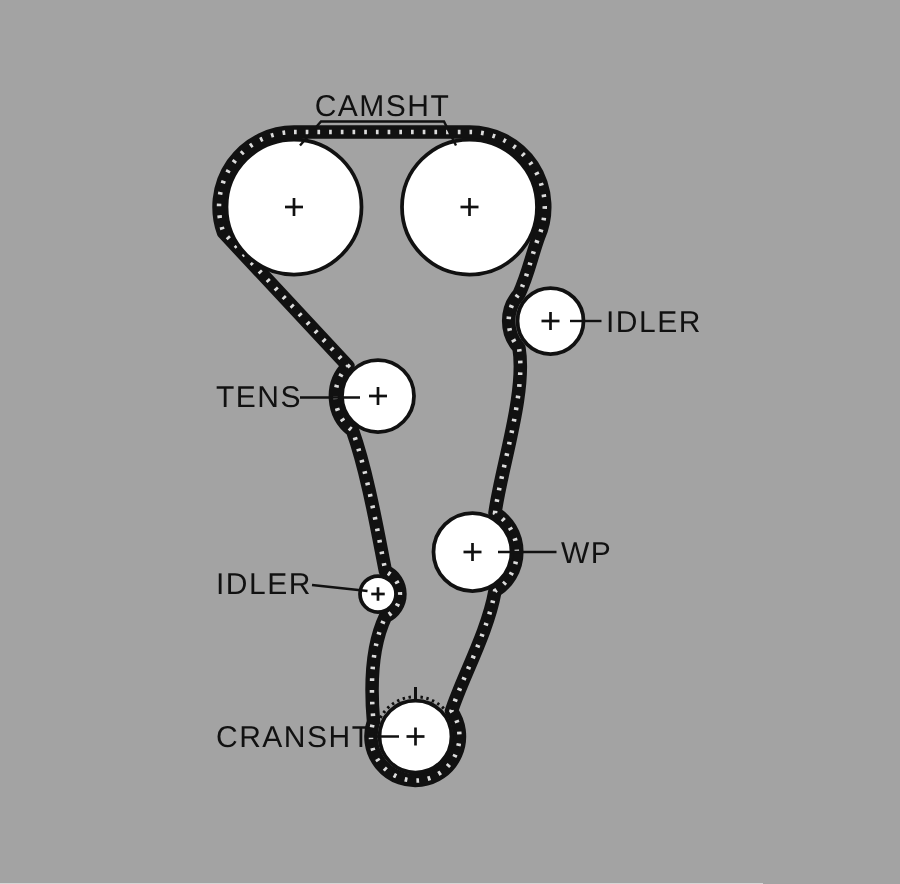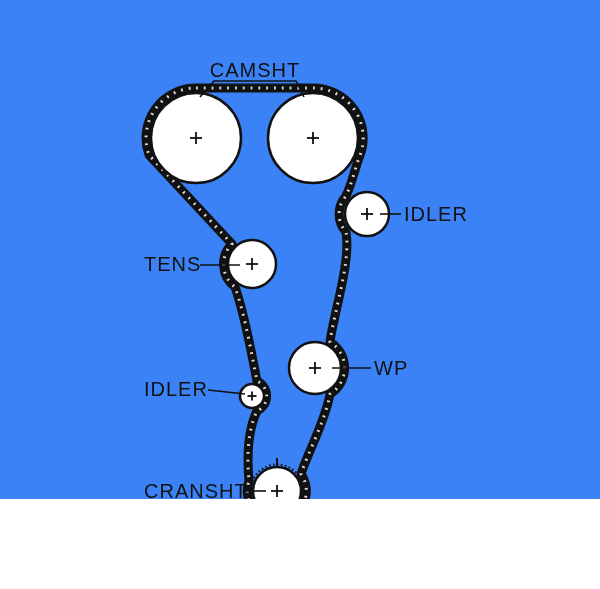--- a/index.html
+++ b/index.html
@@ -3,22 +3,22 @@
 <meta charset="utf-8">
 <style>
   html, body {
     margin: 0;
     padding: 0;
     background: #ffffff;
   }
   .stage {
     position: relative;
     width: 600px;
-    height: 499px;
-    background: #3b82f6;
+    height: 589px;
+    background: #a3a3a3;
     overflow: hidden;
     font-family: "Liberation Sans", sans-serif;
   }
   svg { display: block; }
   text {
     font-family: "Liberation Sans", sans-serif;
     font-size: 20px;
     letter-spacing: 1px;
     fill: #111111;
   }

